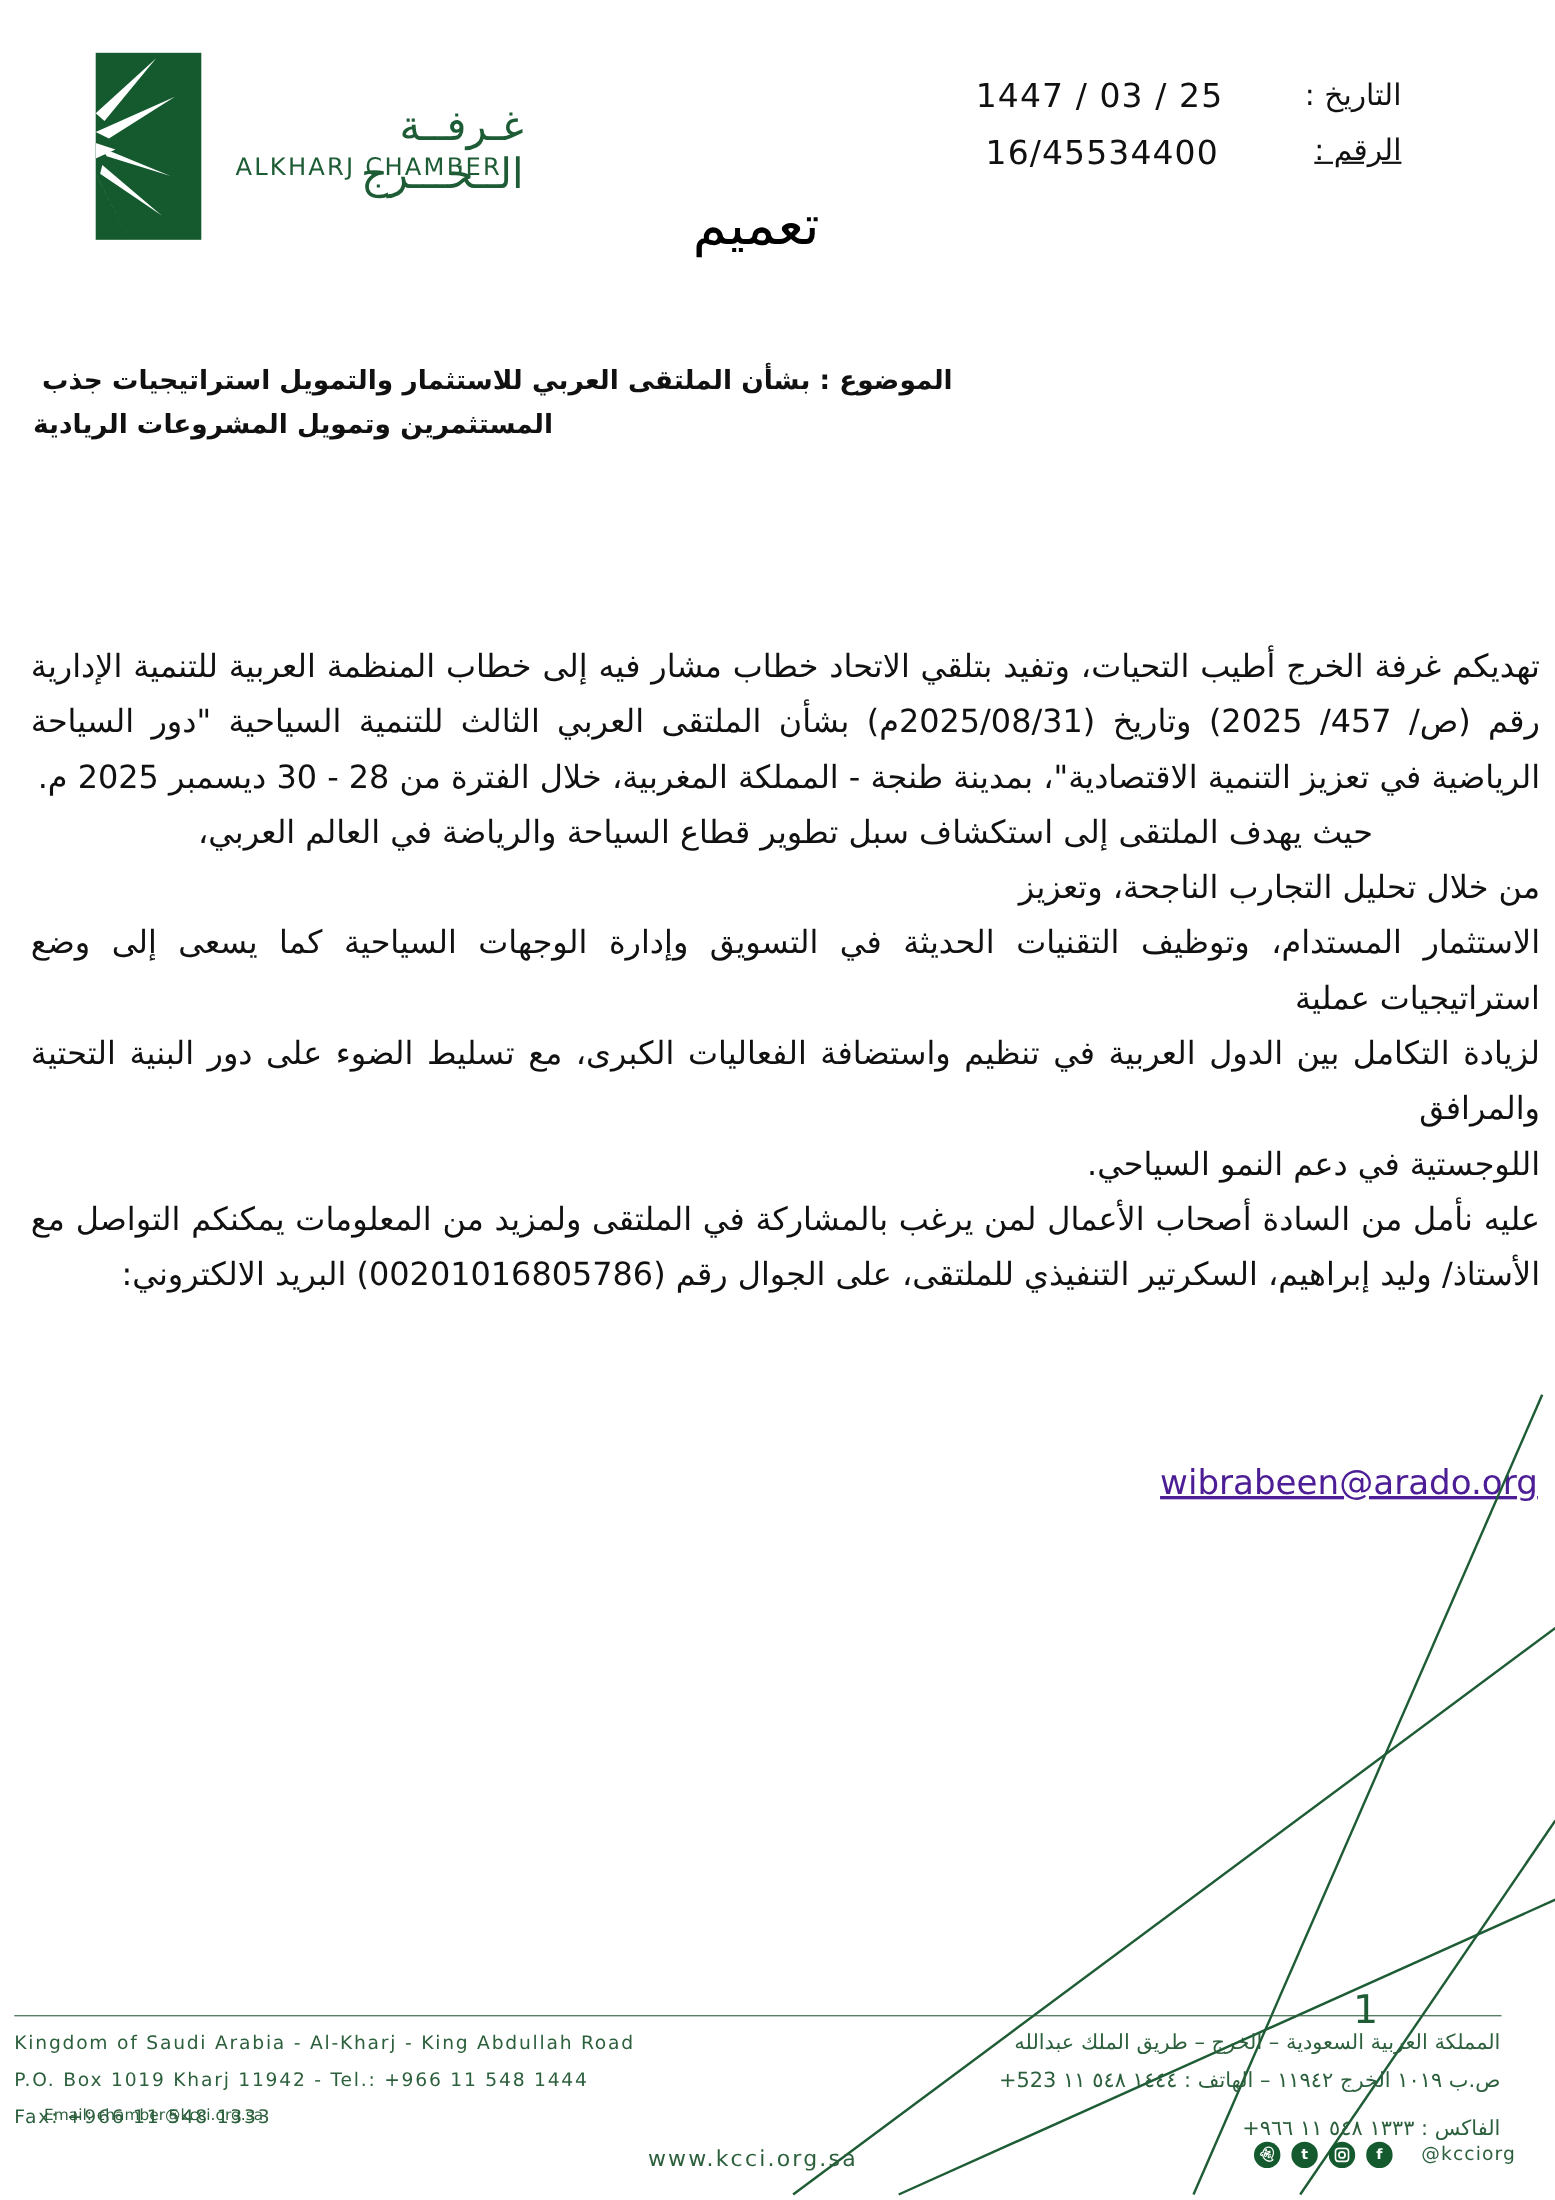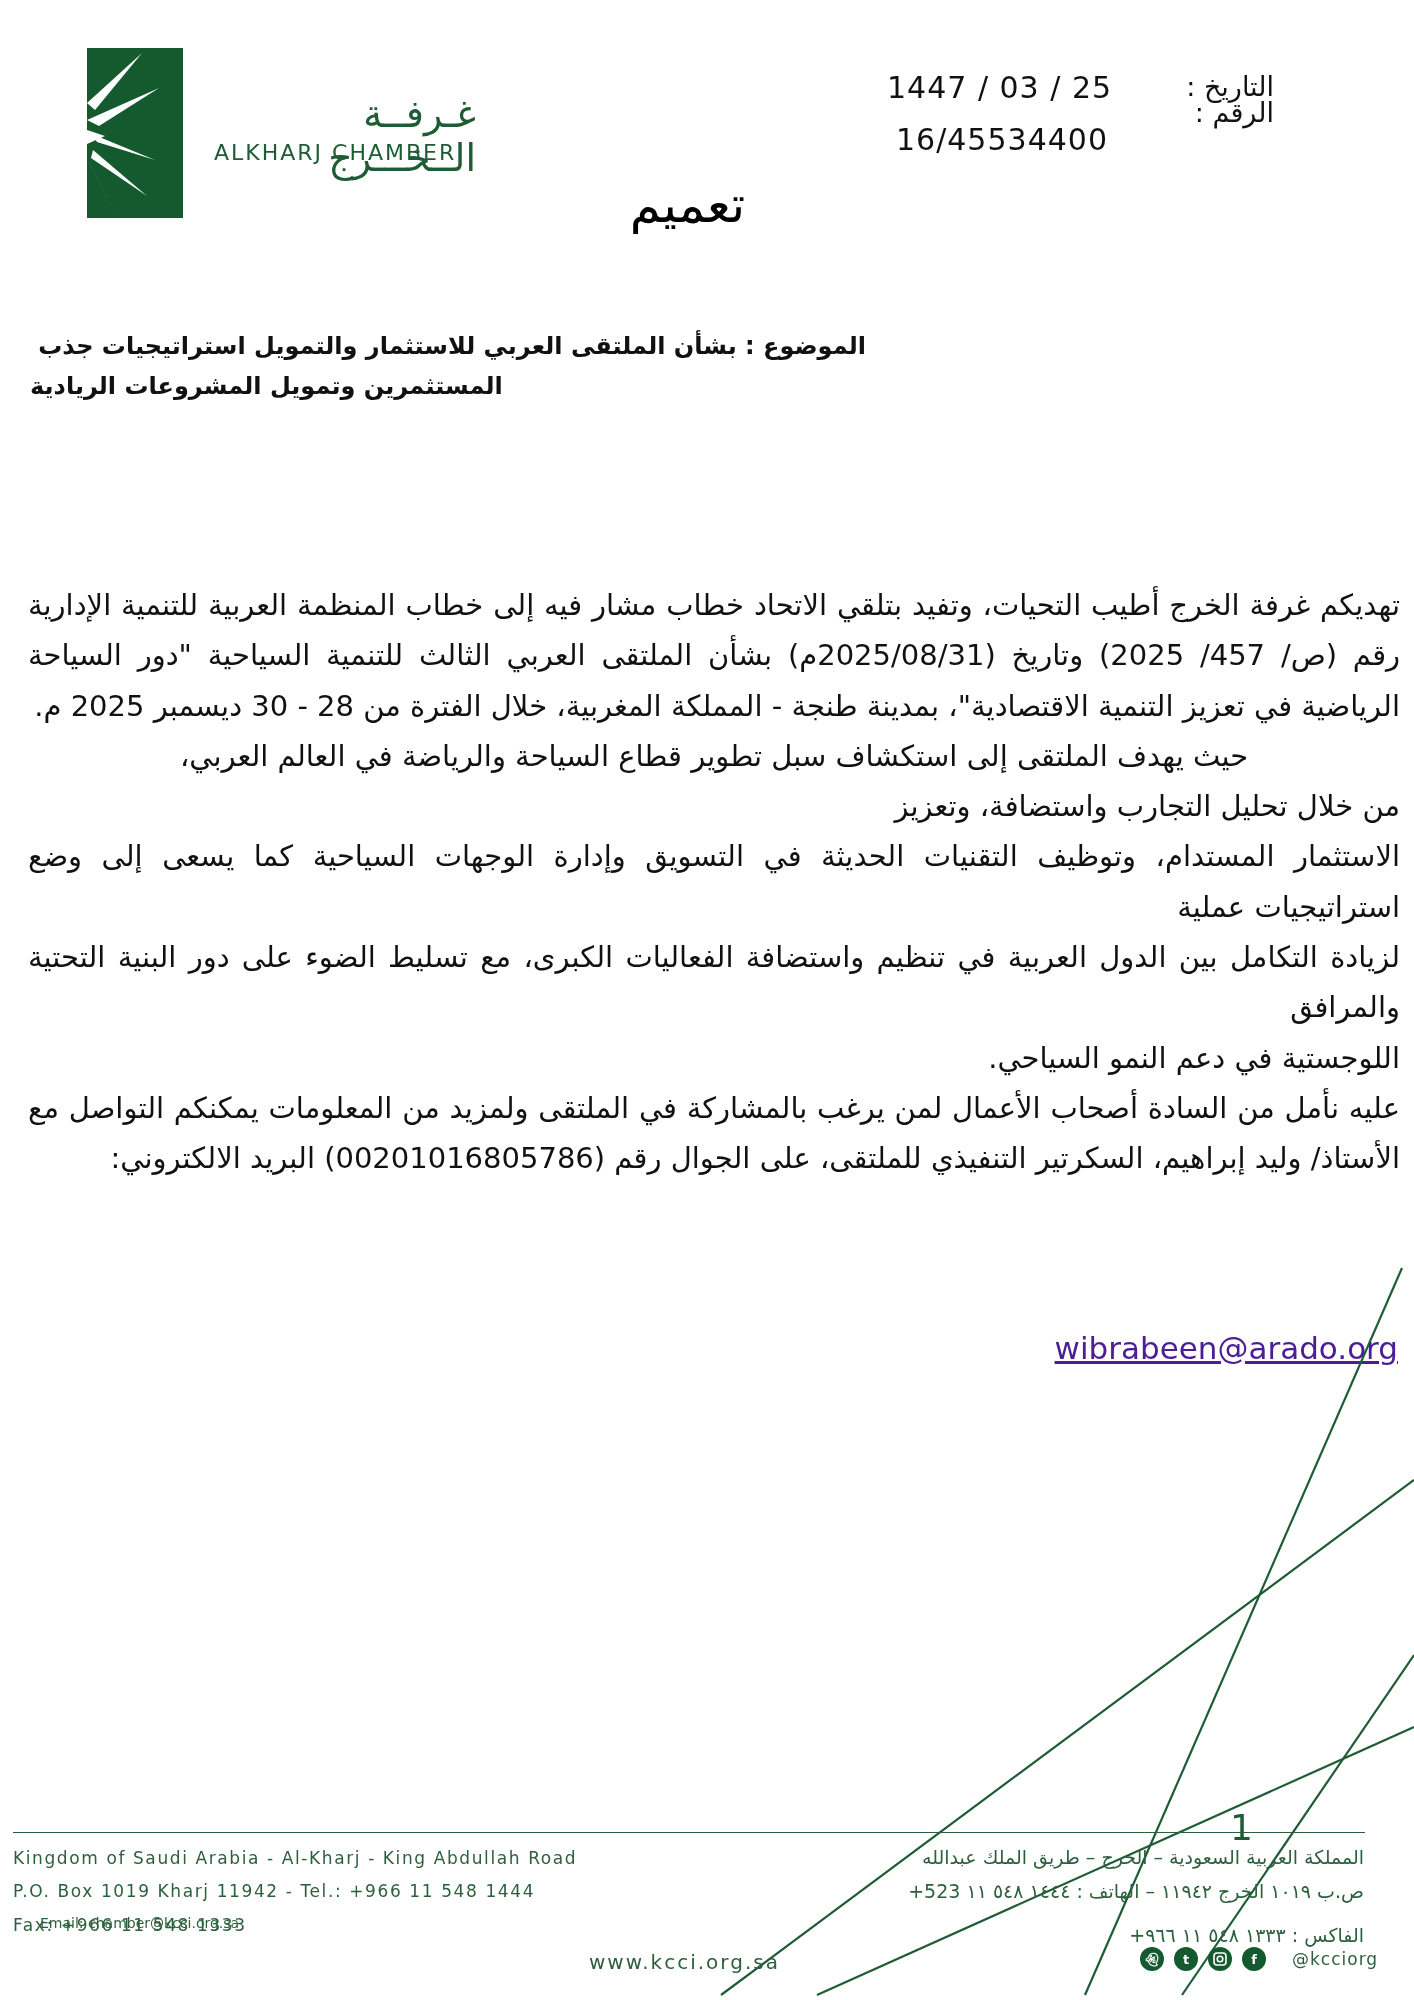--- a/index.html
+++ b/index.html
@@ -51,34 +51,34 @@
     <path d="M6 102 L60 148 L4 110 Z" fill="#fff"></path>
     <path d="M0 110 L28 165 L4 118 Z" fill="#fff"></path>
     <path d="M0 82 L18 88 L0 96 Z" fill="#fff"></path>
   </svg>
 </div>
 <div class="abs logo-ar">غـرفــة الــخـــرج</div>
 <div class="abs logo-en">ALKHARJ CHAMBER</div>
 
 <div class="abs meta-label" style="right:140px; top:70px;">التاريخ :</div>
 <div class="abs meta-value" style="left:887px; top:70px;">1447 / 03 / 25</div>
-<div class="abs meta-label" style="right:140px; top:96px;">الرقم  :</div>
+<div class="abs meta-label" style="right:140px; top:120px;text-decoration:underline;">الرقم  :</div>
 <div class="abs meta-value" style="left:896px; top:122px;">16/45534400</div>
 
 <div class="abs doc-title">تعميم</div>
 
 <div class="abs subject">
   <span style="display:block;">الموضوع : بشأن الملتقى العربي للاستثمار والتمويل استراتيجيات جذب</span>
   <span class="line2">المستثمرين وتمويل المشروعات الريادية</span>
 </div>
 
 <div class="abs body-text">
   <p class="last">تهديكم غرفة الخرج أطيب التحيات، وتفيد بتلقي الاتحاد خطاب مشار فيه إلى خطاب المنظمة العربية للتنمية الإدارية رقم (ص/ 457/ 2025) وتاريخ (2025/08/31م) بشأن الملتقى العربي الثالث للتنمية السياحية "دور السياحة الرياضية في تعزيز التنمية الاقتصادية"، بمدينة طنجة - المملكة المغربية، خلال الفترة من 28 - 30 ديسمبر 2025 م.</p>
   <p style="text-align:center">حيث يهدف الملتقى إلى استكشاف سبل تطوير قطاع السياحة والرياضة في العالم العربي،</p>
-  <p style="text-align:right">من خلال تحليل التجارب واستضافة، وتعزيز</p>
+  <p style="text-align:right">من خلال تحليل التجارب الناجحة، وتعزيز</p>
   <p class="last">الاستثمار المستدام، وتوظيف التقنيات الحديثة في التسويق وإدارة الوجهات السياحية كما يسعى إلى وضع استراتيجيات عملية</p>
   <p class="last">لزيادة التكامل بين الدول العربية في تنظيم واستضافة الفعاليات الكبرى، مع تسليط الضوء على دور البنية التحتية والمرافق</p>
   <p style="text-align:right">اللوجستية في دعم النمو السياحي.</p>
   <p class="last">عليه نأمل من السادة أصحاب الأعمال لمن يرغب بالمشاركة في الملتقى ولمزيد من المعلومات يمكنكم التواصل مع الأستاذ/ وليد إبراهيم، السكرتير التنفيذي للملتقى، على الجوال رقم (00201016805786) البريد الالكتروني:</p>
 </div>
 
 <a class="abs email-link">wibrabeen@arado.org</a>
 
 <svg class="abs deco" viewBox="0 0 1414 2000">
   <g stroke="#1d5c34" stroke-width="2.2" fill="none">

